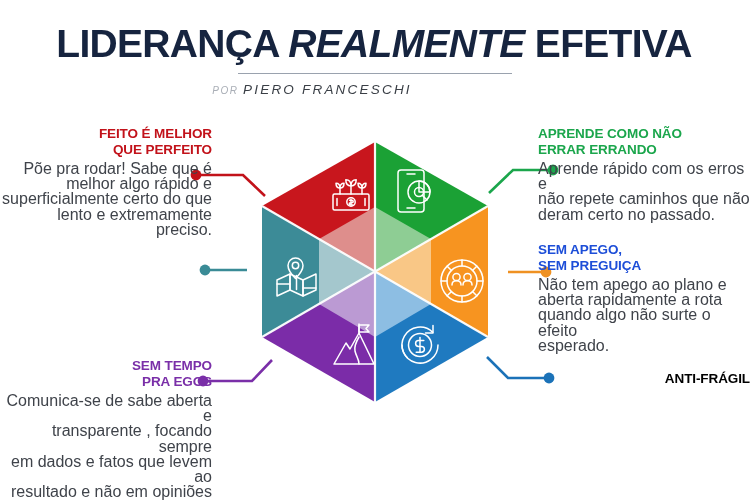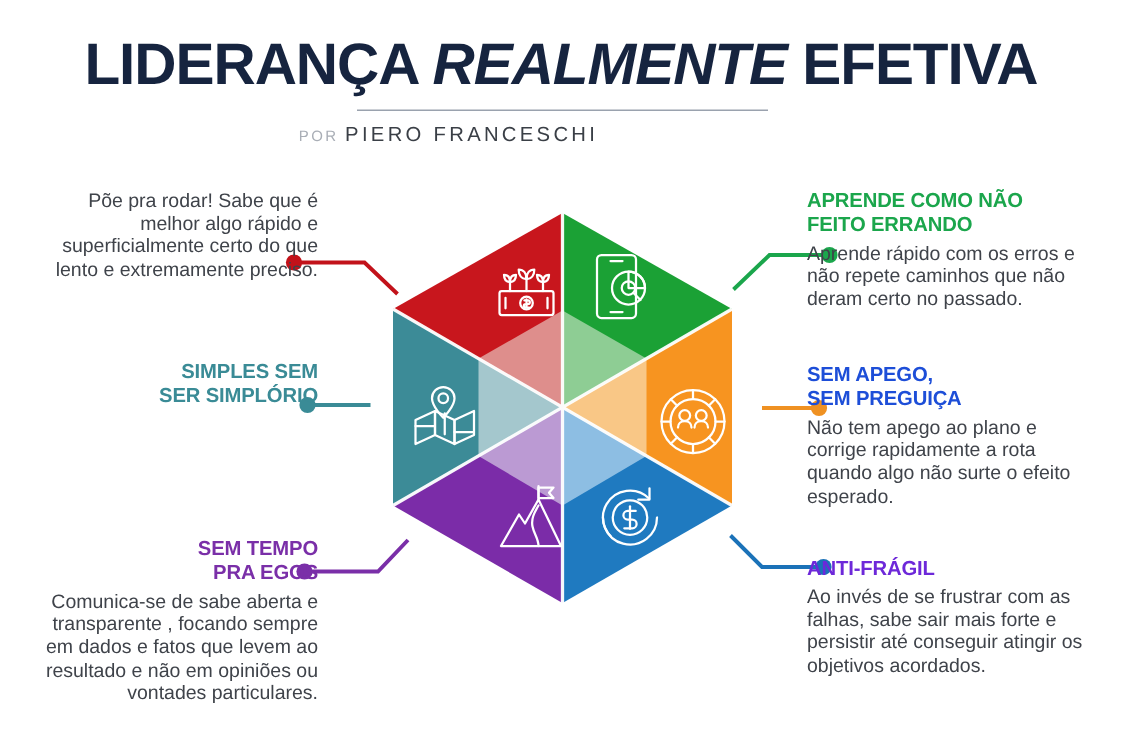--- a/index.html
+++ b/index.html
@@ -22,44 +22,45 @@
     color:#16243f;
     white-space:nowrap;
     line-height:44px;
   }
   #title .ital { font-style:italic; }
   #title-rule {
     position:absolute; top:73px; left:238px; width:274px; height:1px;
     background:#9aa2ae;
   }
   #byline {
-    position:absolute; top:80px; left:3px; width:592px;
+    position:absolute; top:80px; left:16px; width:592px;
     text-align:center;
     font-size:13.5px;
     letter-spacing:2.2px;
     color:#3a3f46;
     line-height:20px;
     white-space:nowrap;
+    font-style:italic;
   }
   #byline .por { font-size:10px; color:#a9aeb6; letter-spacing:1.6px; }
 
   
   .block { position:absolute; width:212px; }
   .block.left  { text-align:right; left:0px; }
   .block.right { text-align:left;  left:538px; }
   .block h3 {
     font-size:13.5px;
     font-weight:bold;
     line-height:16px;
     letter-spacing:-0.1px;
     white-space:pre-line;
     margin-bottom:3px;
   }
   .block p {
-    font-size:13px;
+    font-size:16px;
     line-height:15.2px;
     color:#3f434a;
     white-space:pre-line;
   }
 
   
   #connectors { position:absolute; top:0; left:0; width:750px; height:500px; }
 
   
   #hex { position:absolute; left:235px; top:138px; width:280px; height:268px; }
@@ -190,57 +191,53 @@
       <path d="M21.5 17.5v14"></path>
       <path d="M20.5 0a7.5 7.5 0 0 0-7.5 7.5c0 5.6 7.5 13 7.5 13s7.5-7.4 7.5-13A7.5 7.5 0 0 0 20.5 0z"></path>
       <circle cx="20.5" cy="7.5" r="3.2"></circle>
     </g>
 
   </g>
 </svg>
 </div>
 
 <div class="block left" style="top:126px;">
+  <h3 style="color: rgb(194, 18, 26);">FEITO É MELHOR
+QUE PERFEITO</h3>
   <p>Põe pra rodar! Sabe que é
 melhor algo rápido e
 superficialmente certo do que
 lento e extremamente preciso.</p>
 </div>
 
 <div class="block left" style="top:240px;">
-  <h3 style="color: rgb(58, 139, 150);">SIMPLES SEM
-SER SIMPLÓRIO</h3>
 </div>
 
 <div class="block left" style="top:358px;">
   <h3 style="color: rgb(122, 47, 168);">SEM TEMPO
 PRA EGOS</h3>
   <p>Comunica-se de sabe aberta e
 transparente , focando sempre
 em dados e fatos que levem ao
 resultado e não em opiniões ou
 vontades particulares.</p>
 </div>
 
 <div class="block right" style="top:126px;">
   <h3 style="color: rgb(27, 166, 76);">APRENDE COMO NÃO
-FEITO ERRANDO</h3>
+ERRAR ERRANDO</h3>
   <p>Aprende rápido com os erros e
 não repete caminhos que não
 deram certo no passado.</p>
 </div>
 
 <div class="block right" style="top:242px;">
   <h3 style="color: #1d4ed8;">SEM APEGO,
 SEM PREGUIÇA</h3>
   <p>Não tem apego ao plano e
-corrige rapidamente a rota
+aberta rapidamente a rota
 quando algo não surte o efeito
 esperado.</p>
 </div>
 
 <div class="block right" style="top:371px;">
-  <h3 style="color: #6d28d9;">ANTI-FRÁGIL</h3>
-  <p>Ao invés de se frustrar com as
-falhas, sabe sair mais forte e
-persistir até conseguir atingir os
-objetivos acordados.</p>
+  <h3 style="color: #000000; text-align: right;">ANTI-FRÁGIL</h3>
 </div>
 
 </body></html>

